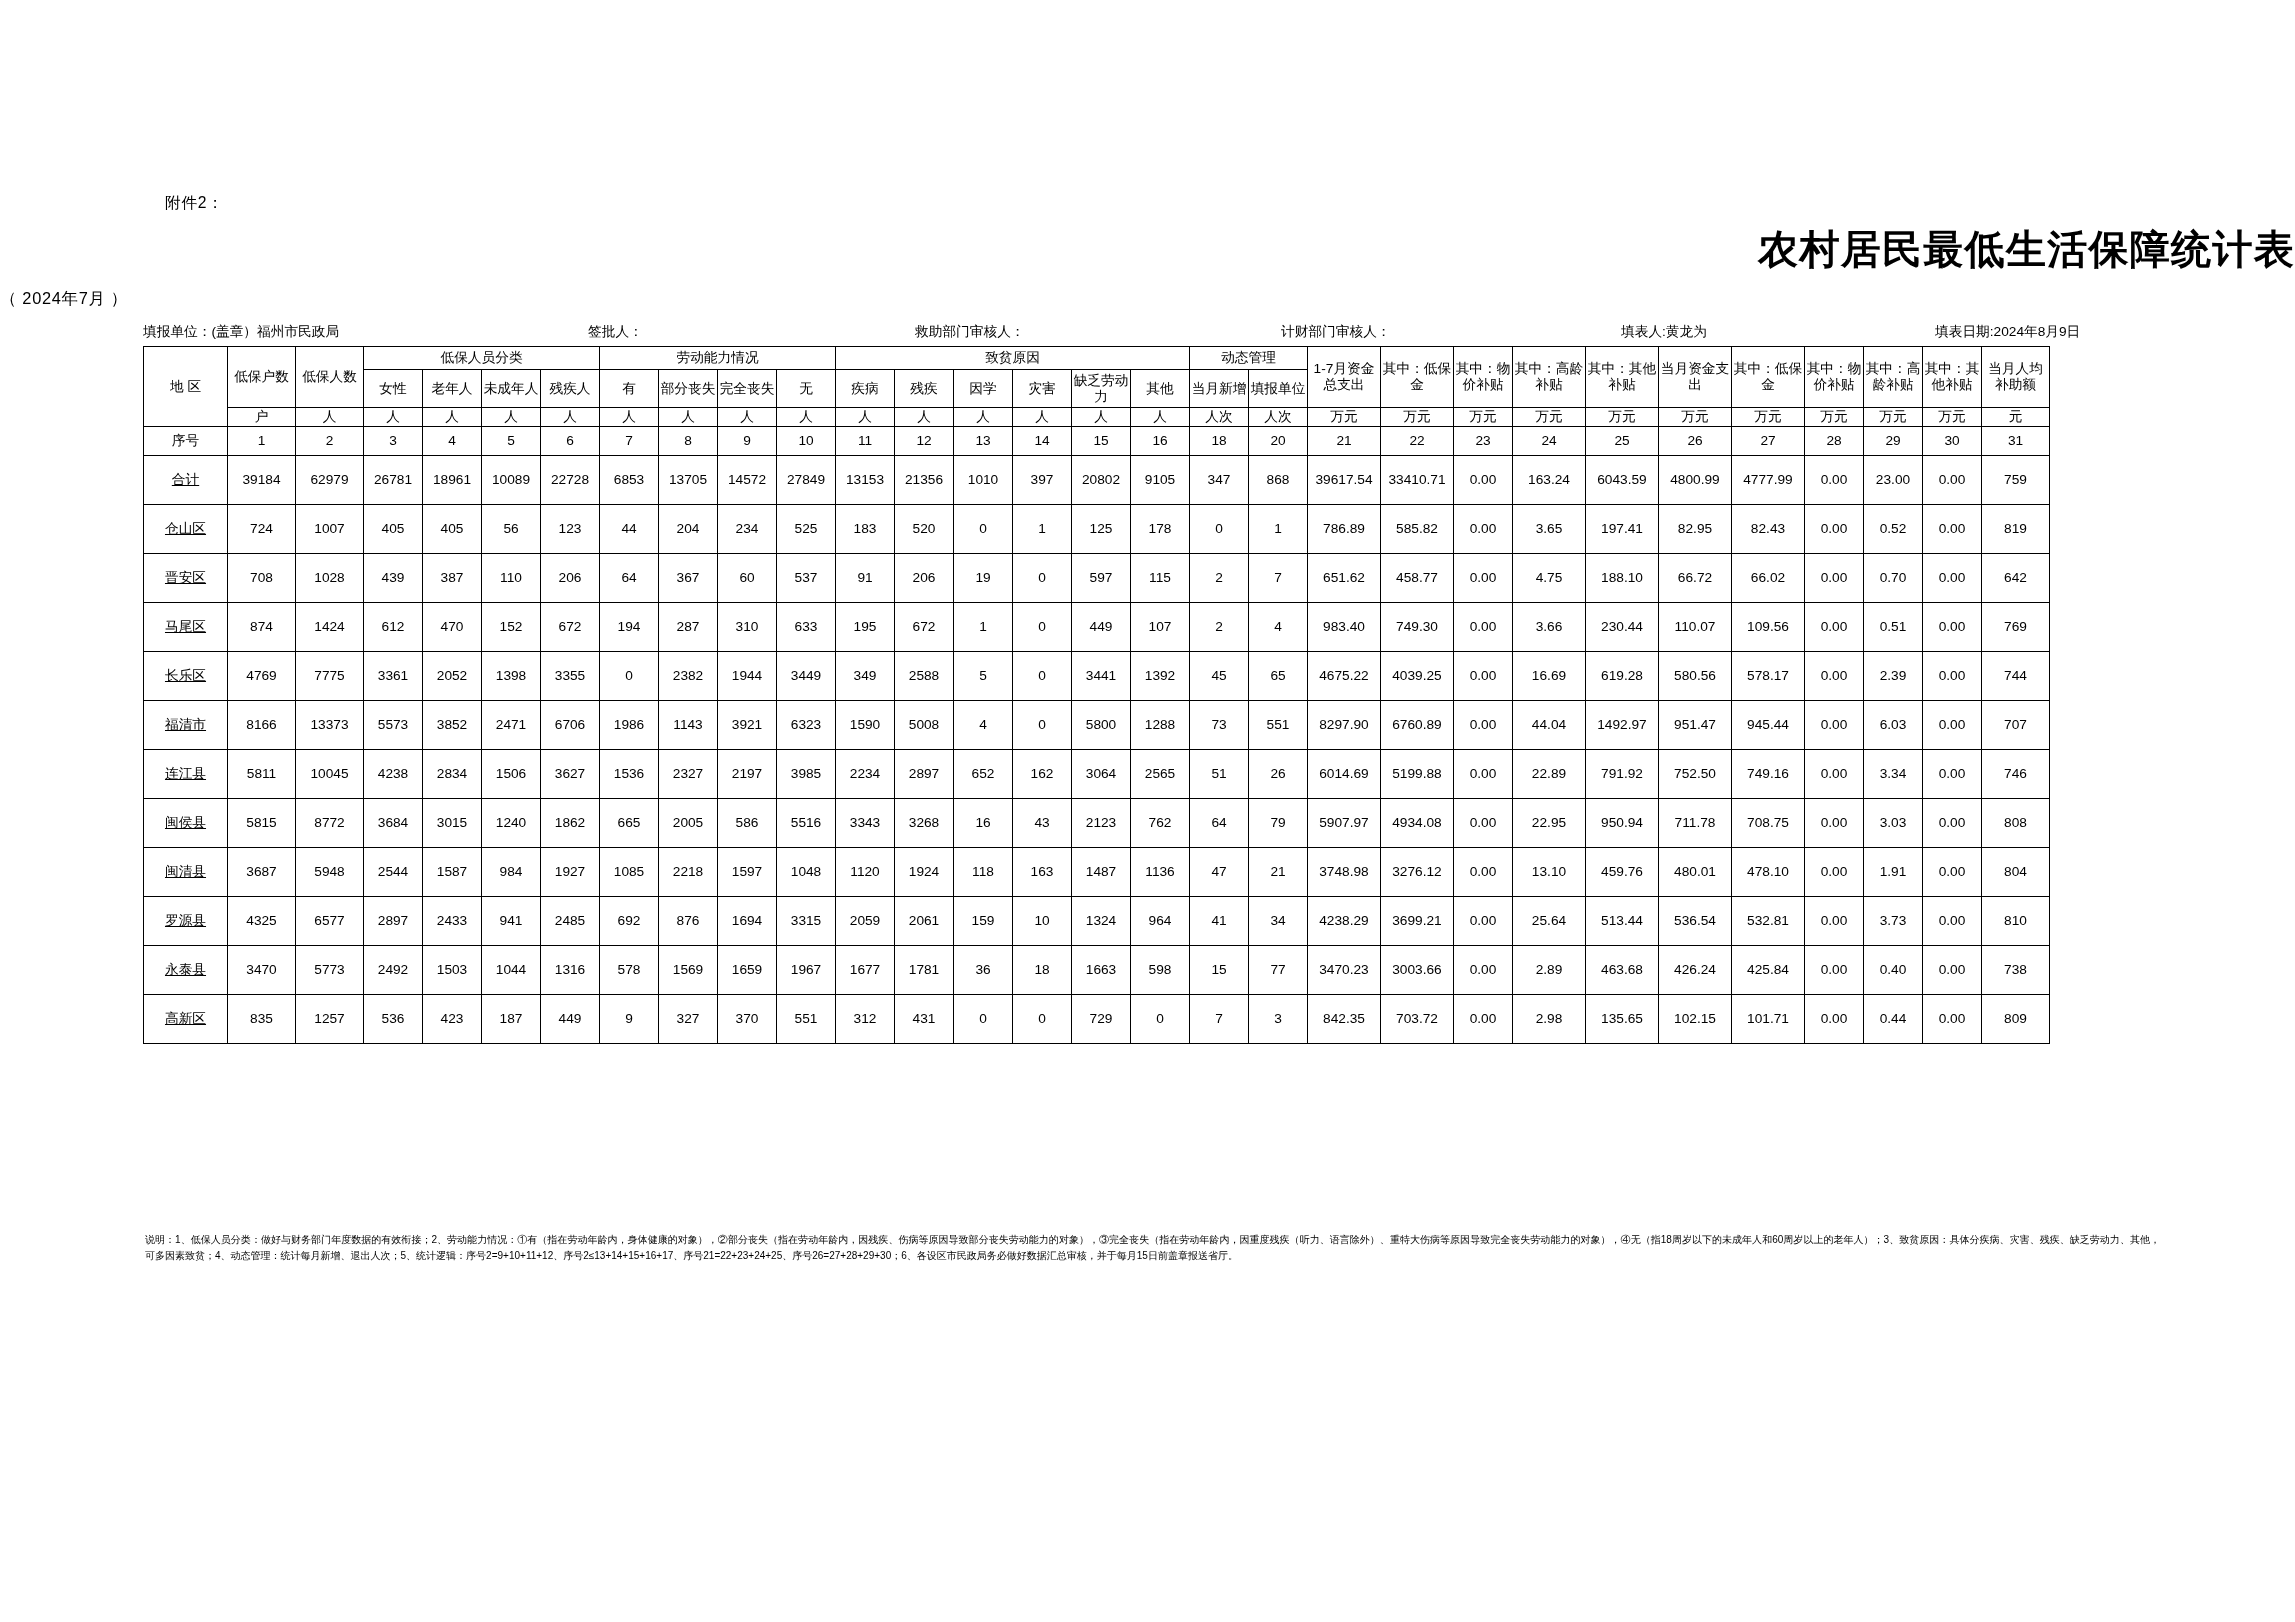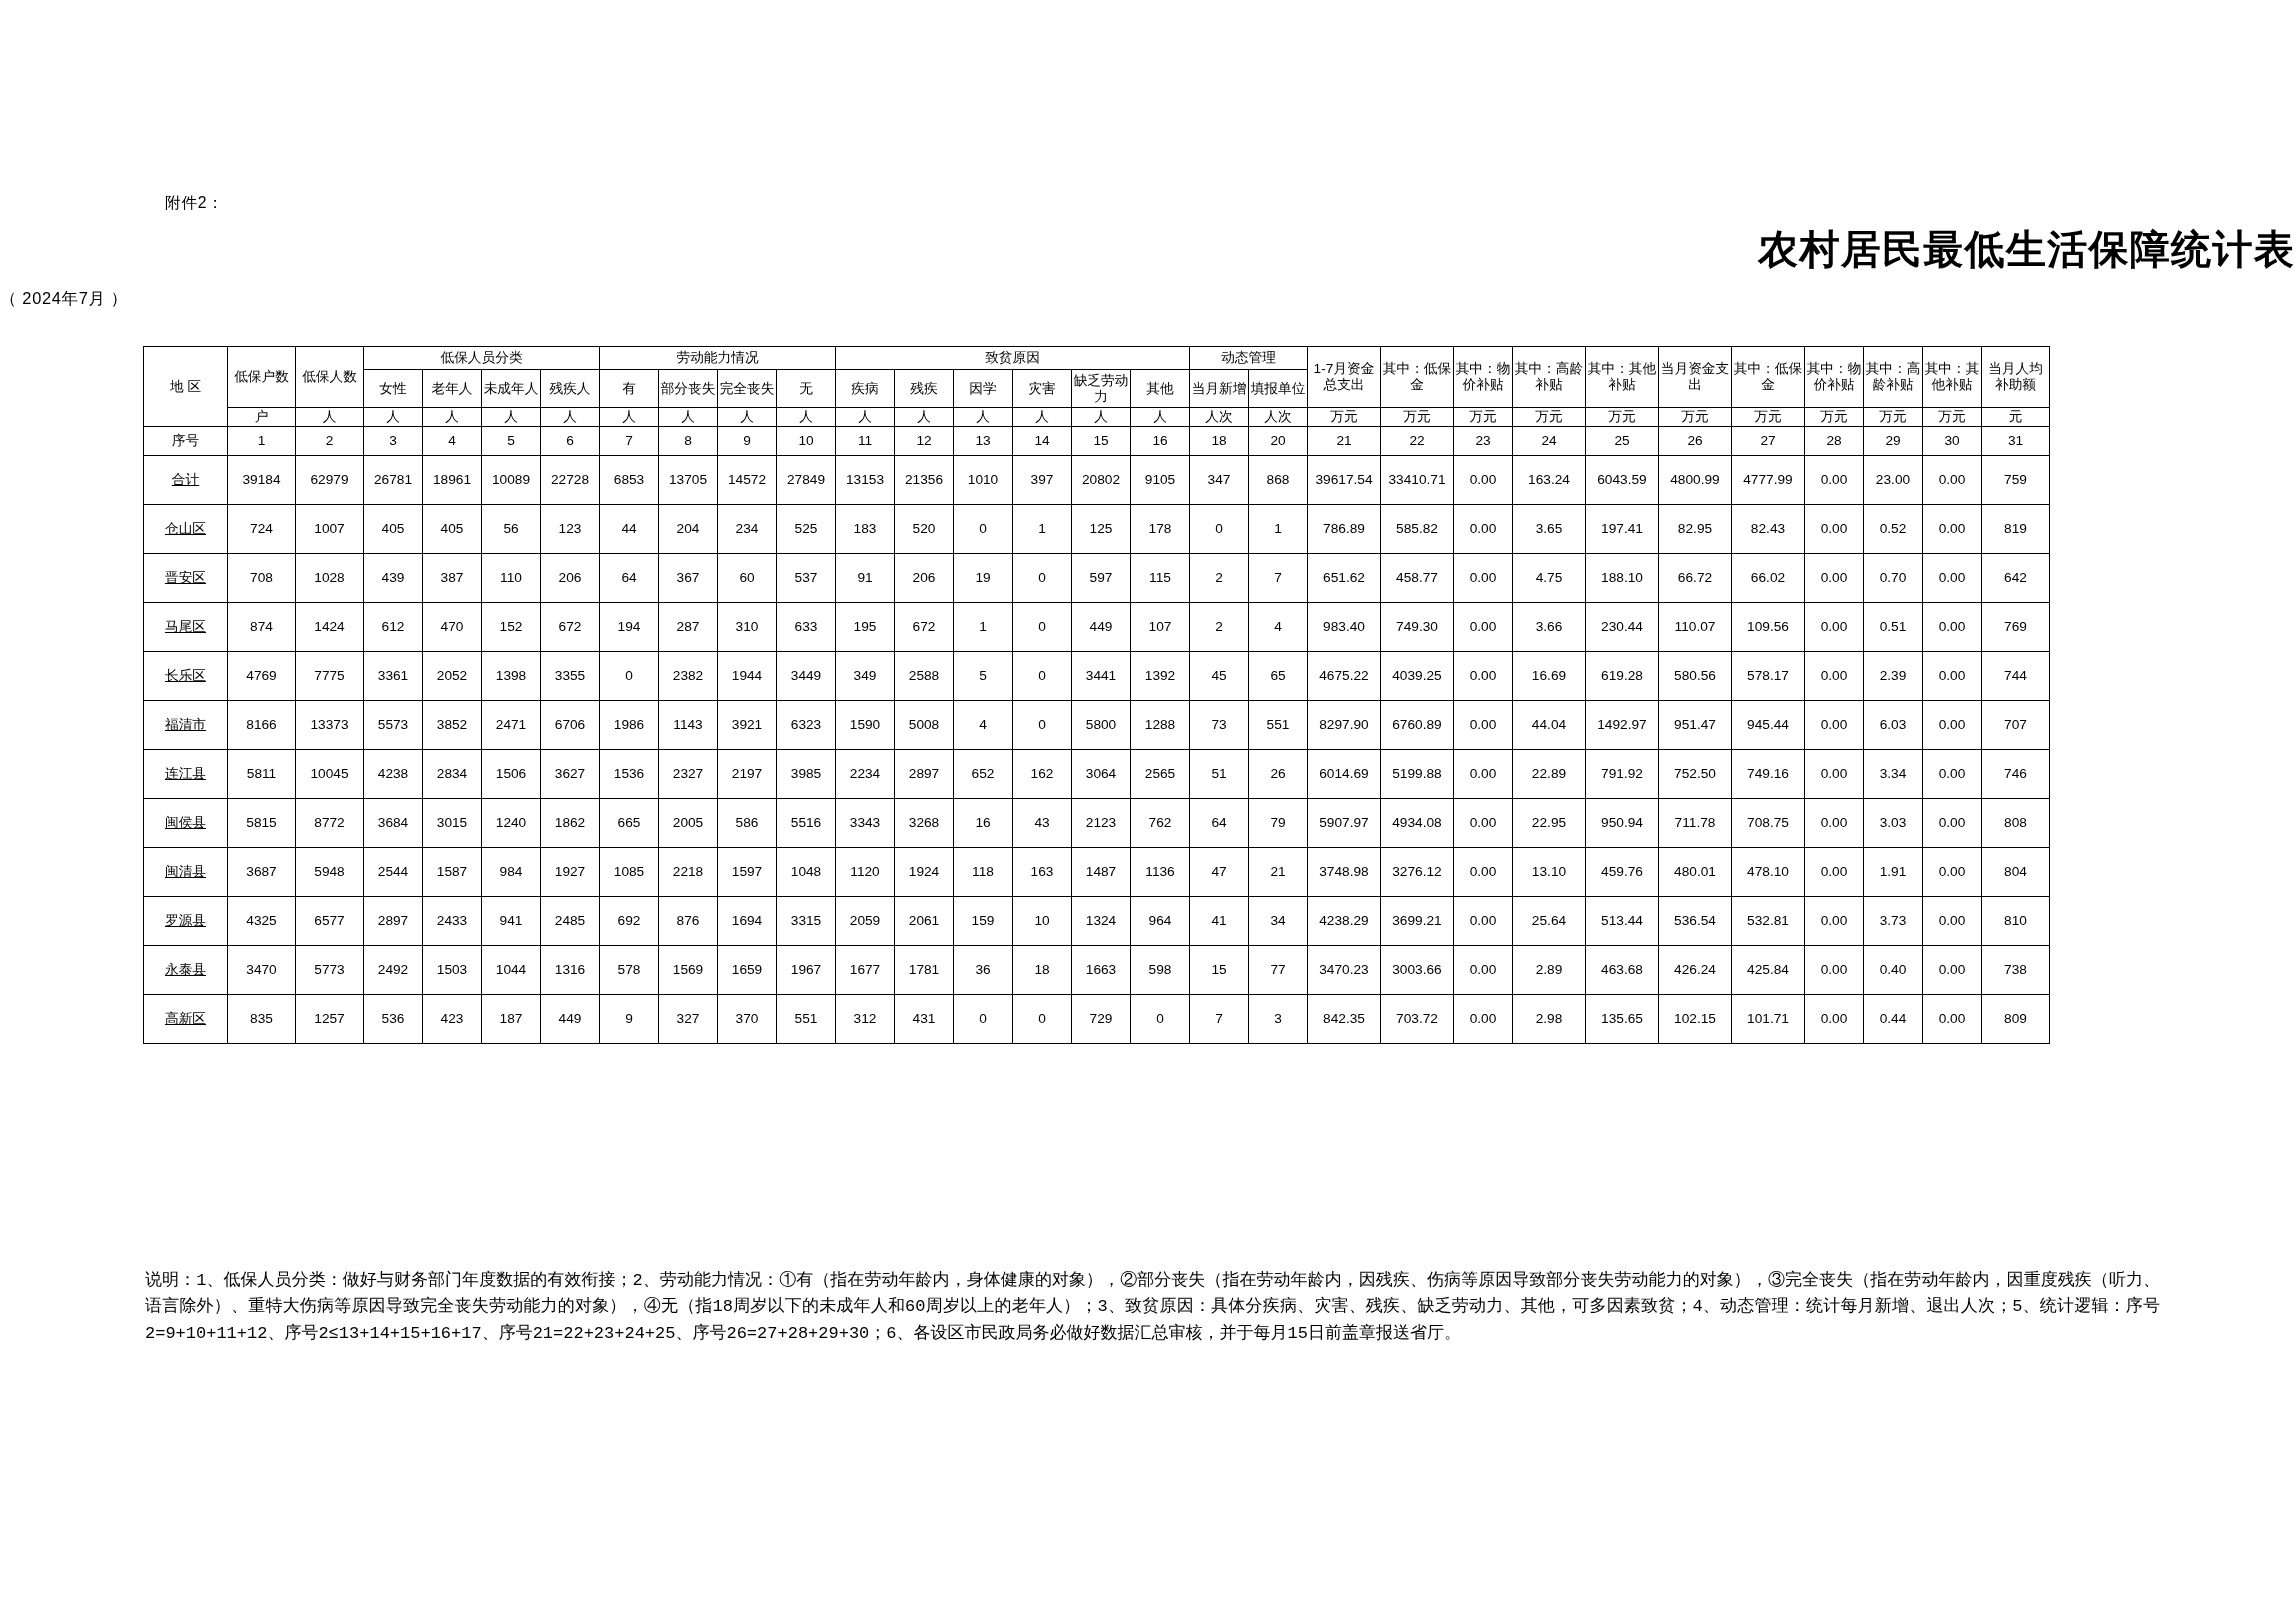--- a/index.html
+++ b/index.html
@@ -94,37 +94,45 @@
   .col-region { width: 84px; }
   .n { width: 59px; }
   .n-wide { width: 68px; }
   .n-money { width: 73px; }
 
   .big-num { font-size: 17.7px; }
 
   .notes {
     position: absolute;
     left: 145px;
-    top: 1268px;
+    top: 1232px;
     width: 2015px;
-    font-size: 17px;
-    font-family: Liberation Mono, monospace;
+    font-size: 10px;
+    font-family: Liberation Sans, sans-serif;
     line-height: 1.55;
     text-align: justify;
   }
 </style>
 </head>
 <body>
 
 <div class="page">
 
   <div class="attach-no">附件2：</div>
   <div class="doc-title">农村居民最低生活保障统计表</div>
   <div class="doc-subtitle">（ 2024年7月 ）</div>
 
+  <div class="meta-row">
+    <div class="m1">填报单位：(盖章）福州市民政局</div>
+    <div class="m2">签批人：</div>
+    <div class="m3">救助部门审核人：</div>
+    <div class="m4">计财部门审核人：</div>
+    <div class="m5">填表人:黄龙为</div>
+    <div class="m6">填表日期:2024年8月9日</div>
+  </div>
 
   <table class="main">
     <colgroup>
       <col class="col-region">
       <col class="n-wide">
         <col class="n-wide">
       <col class="n">
         <col class="n">
         <col class="n">
         <col class="n">

